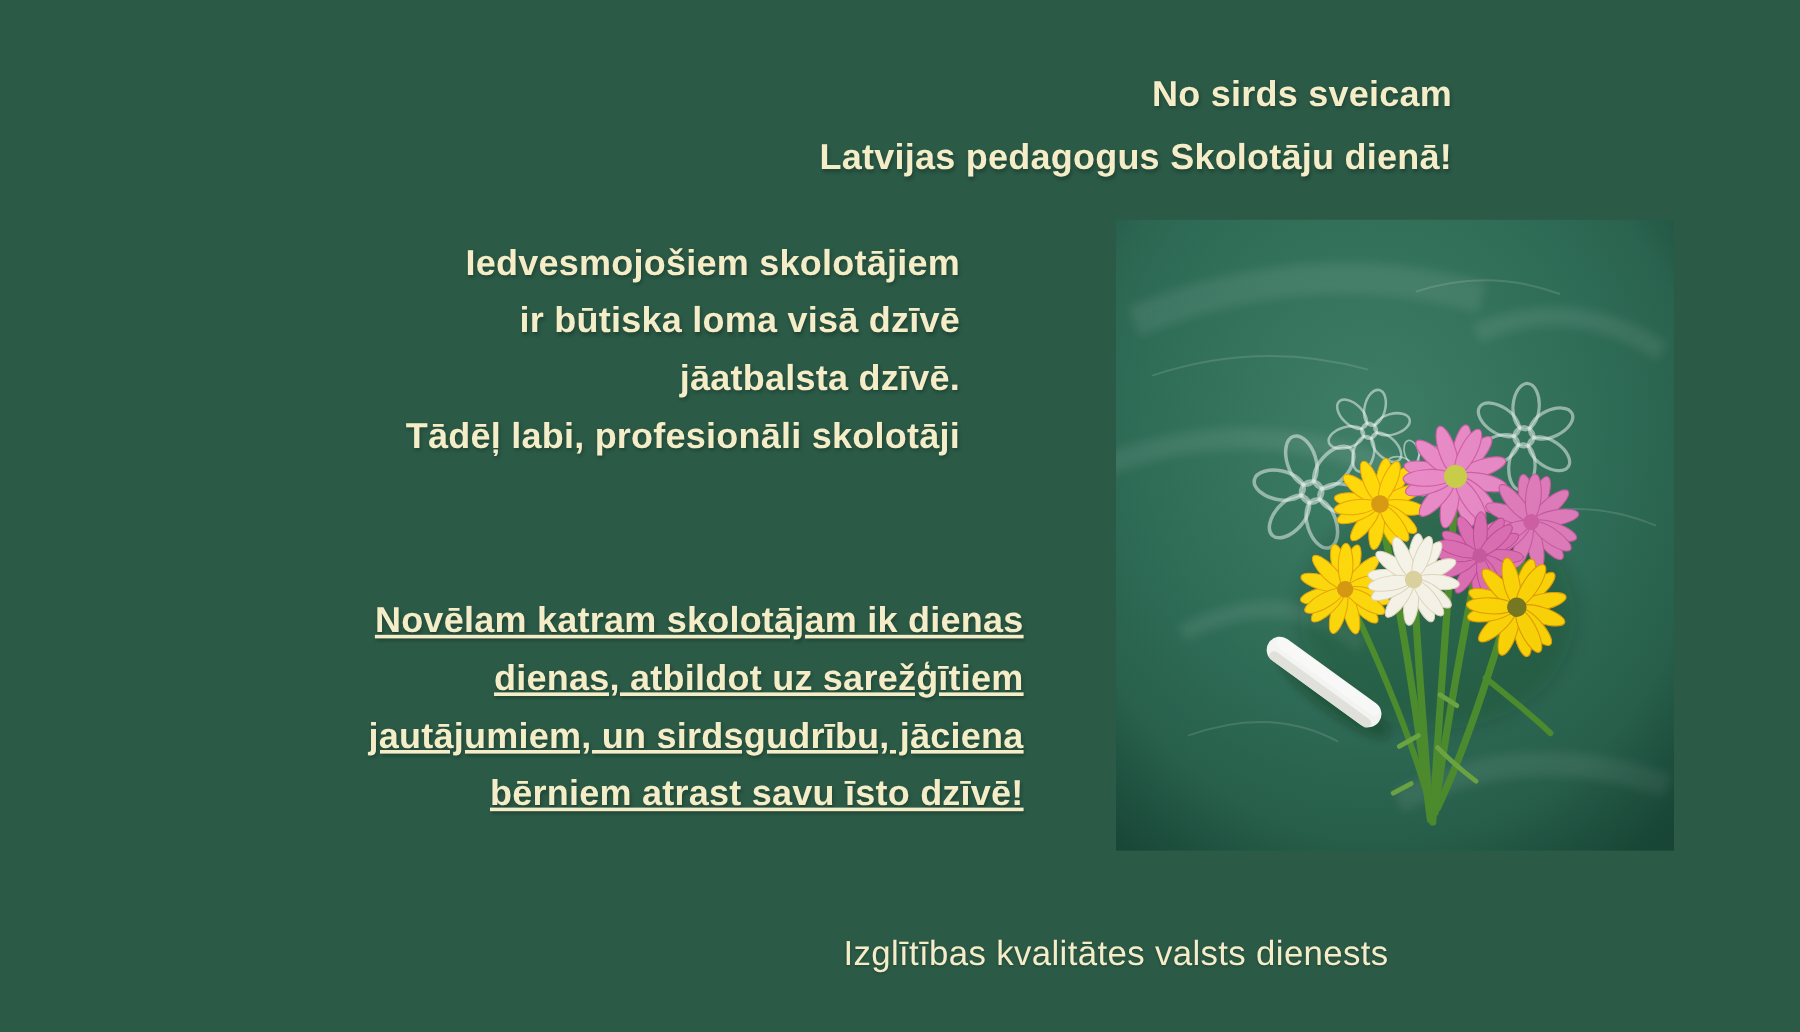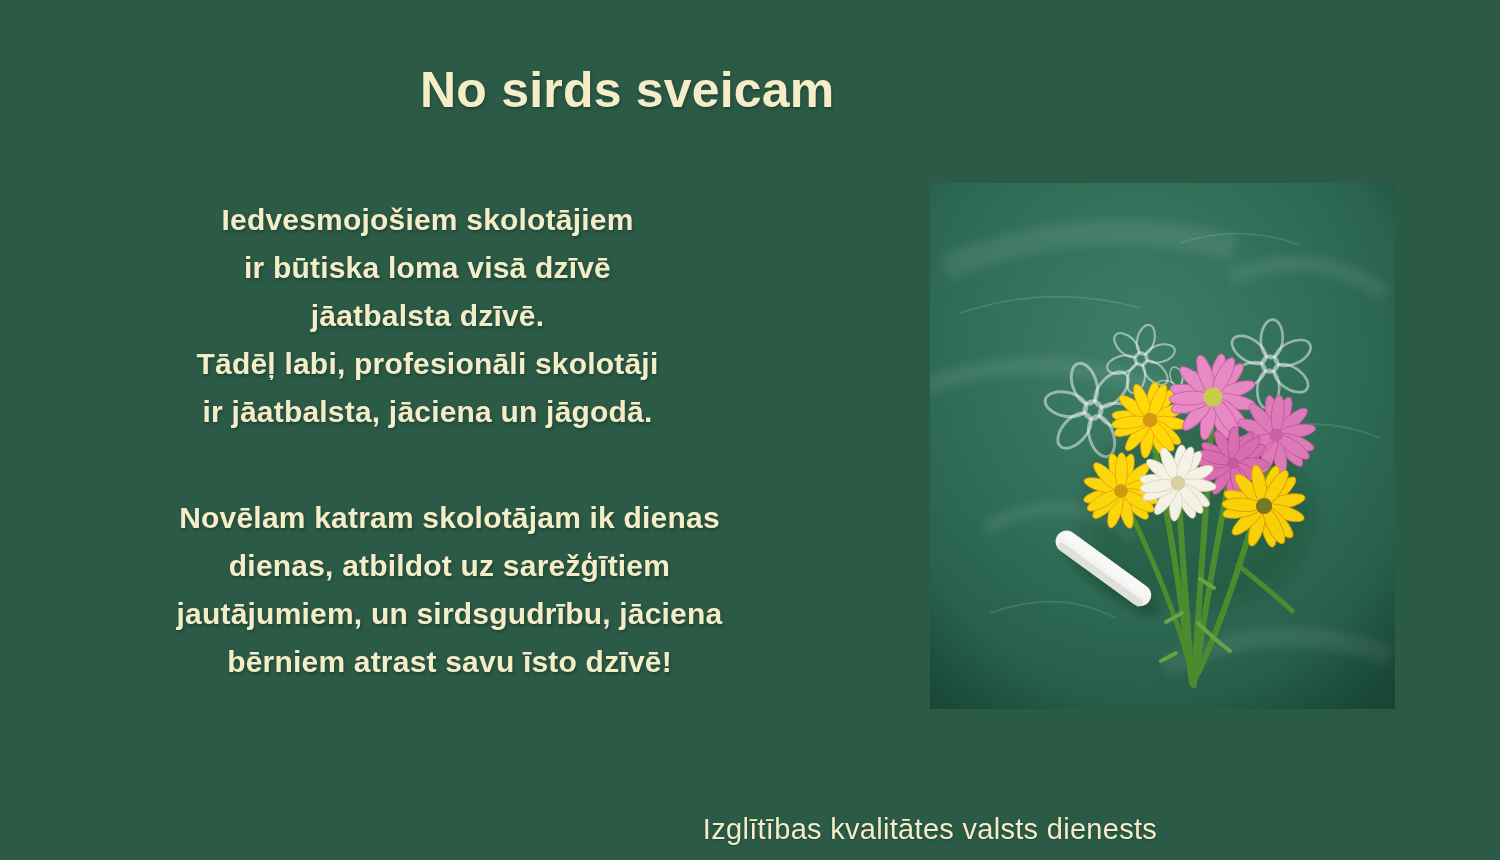--- a/index.html
+++ b/index.html
@@ -10,76 +10,74 @@
     overflow: hidden;
     background: #2B5A47;
     font-family: "Liberation Sans", sans-serif;
     color: #F4EDC8;
   }
   .title-block {
     position: absolute;
     top: 52px;
     left: 420px;
     width: 790px;
-    text-align: left;
-    font-size: 50px;
+    text-align: right;
+    font-size: 30px;
     line-height: 53px;
     font-weight: bold;
     letter-spacing: 0.2px;
     text-shadow: 1px 2px 3px rgba(8, 26, 18, 0.35);
-    margin-top: 12px;
   }
   .para {
     position: absolute;
-    text-align: center;
+    text-align: right;
     font-size: 30px;
     line-height: 48px;
     font-weight: bold;
     letter-spacing: 0.2px;
     text-shadow: 1px 2px 3px rgba(8, 26, 18, 0.35);
   }
   .para-1 { top: 196px; left: 55px;  width: 745px; }
-  .para-2 { top: 494px; left: 62px;  width: 775px; }
+  .para-2 { top: 494px; left: 78px;  width: 775px; text-decoration: underline; }
   .signature {
     position: absolute;
     top: 779px;
     left: 630px;
     width: 600px;
     text-align: center;
     font-size: 29px;
     font-weight: normal;
     letter-spacing: 0.3px;
     text-shadow: 0 1px 2px rgba(8, 26, 18, 0.3);
-    margin-top: 34px;
   }
   .photo {
     position: absolute;
     left: 930px;
     top: 183px;
     width: 465px;
     height: 526px;
     margin: 0;
   }
   .photo svg { display: block; }
 </style>
 </head>
 <body>
 
 <div class="card">
 
   <header class="title-block">
     <div>No sirds sveicam</div>
+    <div>Latvijas pedagogus Skolotāju dienā!</div>
   </header>
 
   <section class="para para-1">
     <div>Iedvesmojošiem skolotājiem</div>
     <div>ir būtiska loma visā dzīvē</div>
     <div>jāatbalsta dzīvē.</div>
     <div>Tādēļ labi, profesionāli skolotāji</div>
-    <div>ir jāatbalsta, jāciena un jāgodā.</div>
   </section>
 
   <section class="para para-2">
     <div>Novēlam katram skolotājam ik dienas</div>
     <div>dienas, atbildot uz sarežģītiem</div>
     <div>jautājumiem, un sirdsgudrību, jāciena</div>
     <div>bērniem atrast savu īsto dzīvē!</div>
   </section>
 
   <figure class="photo">

